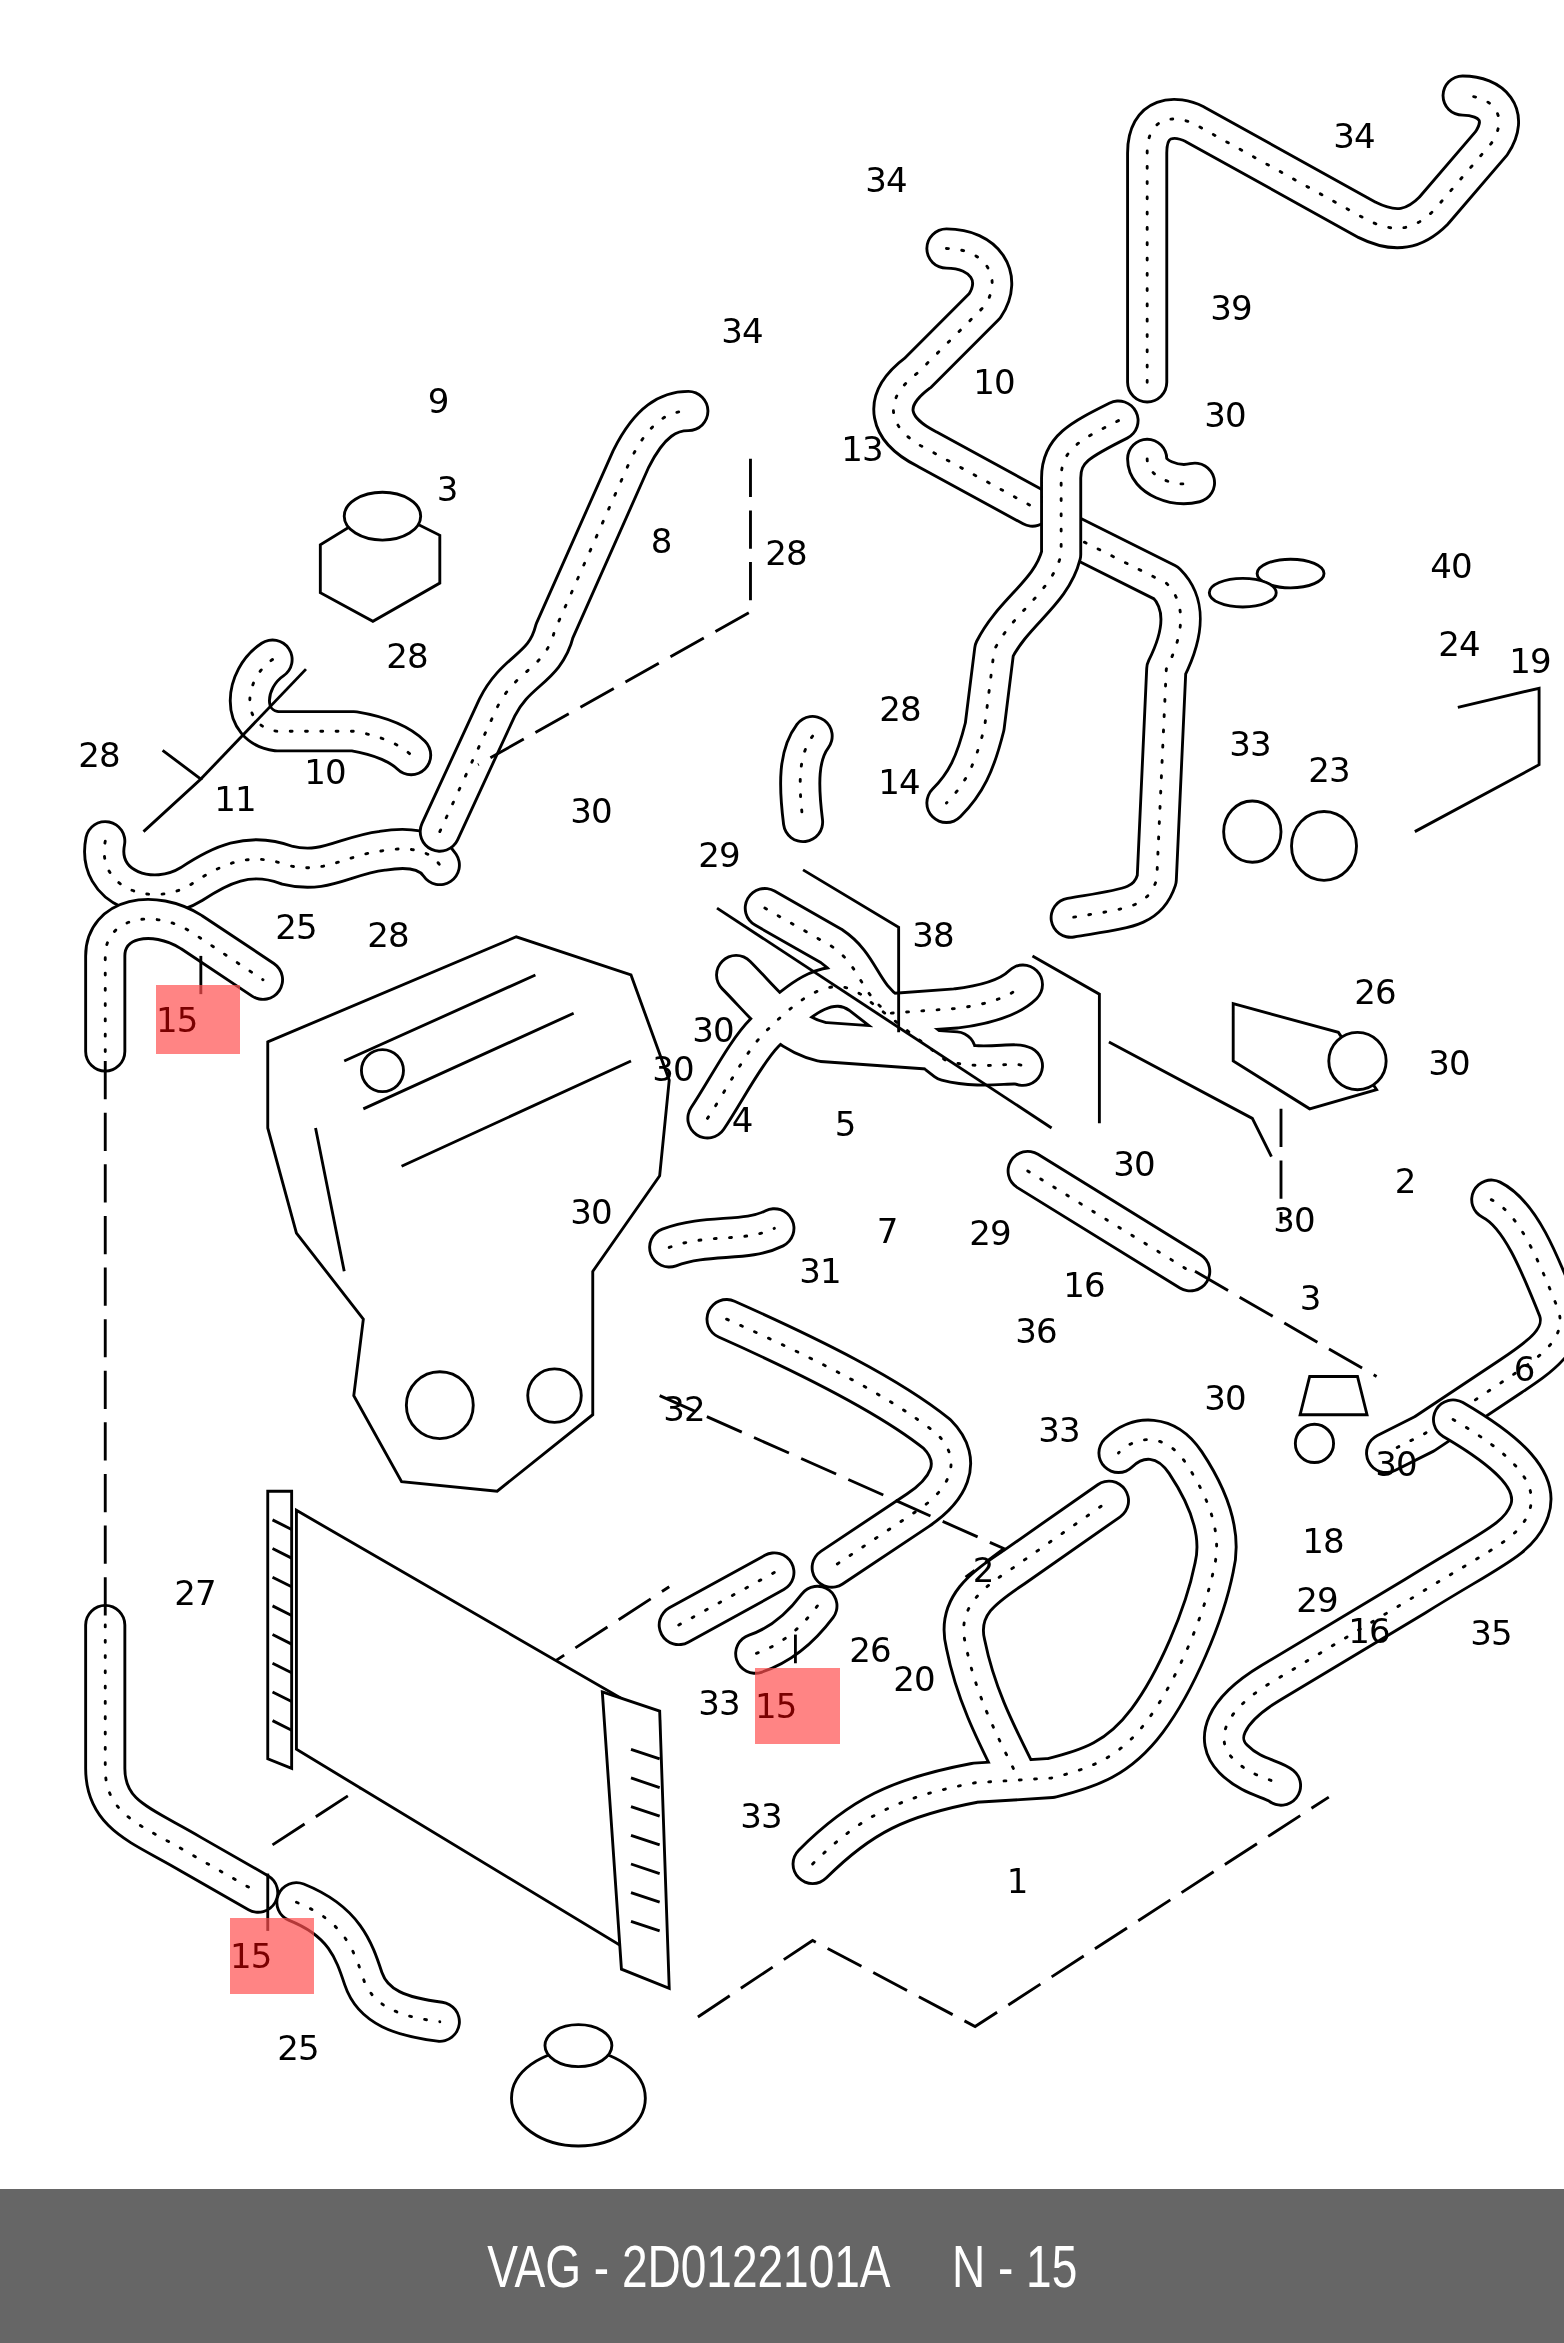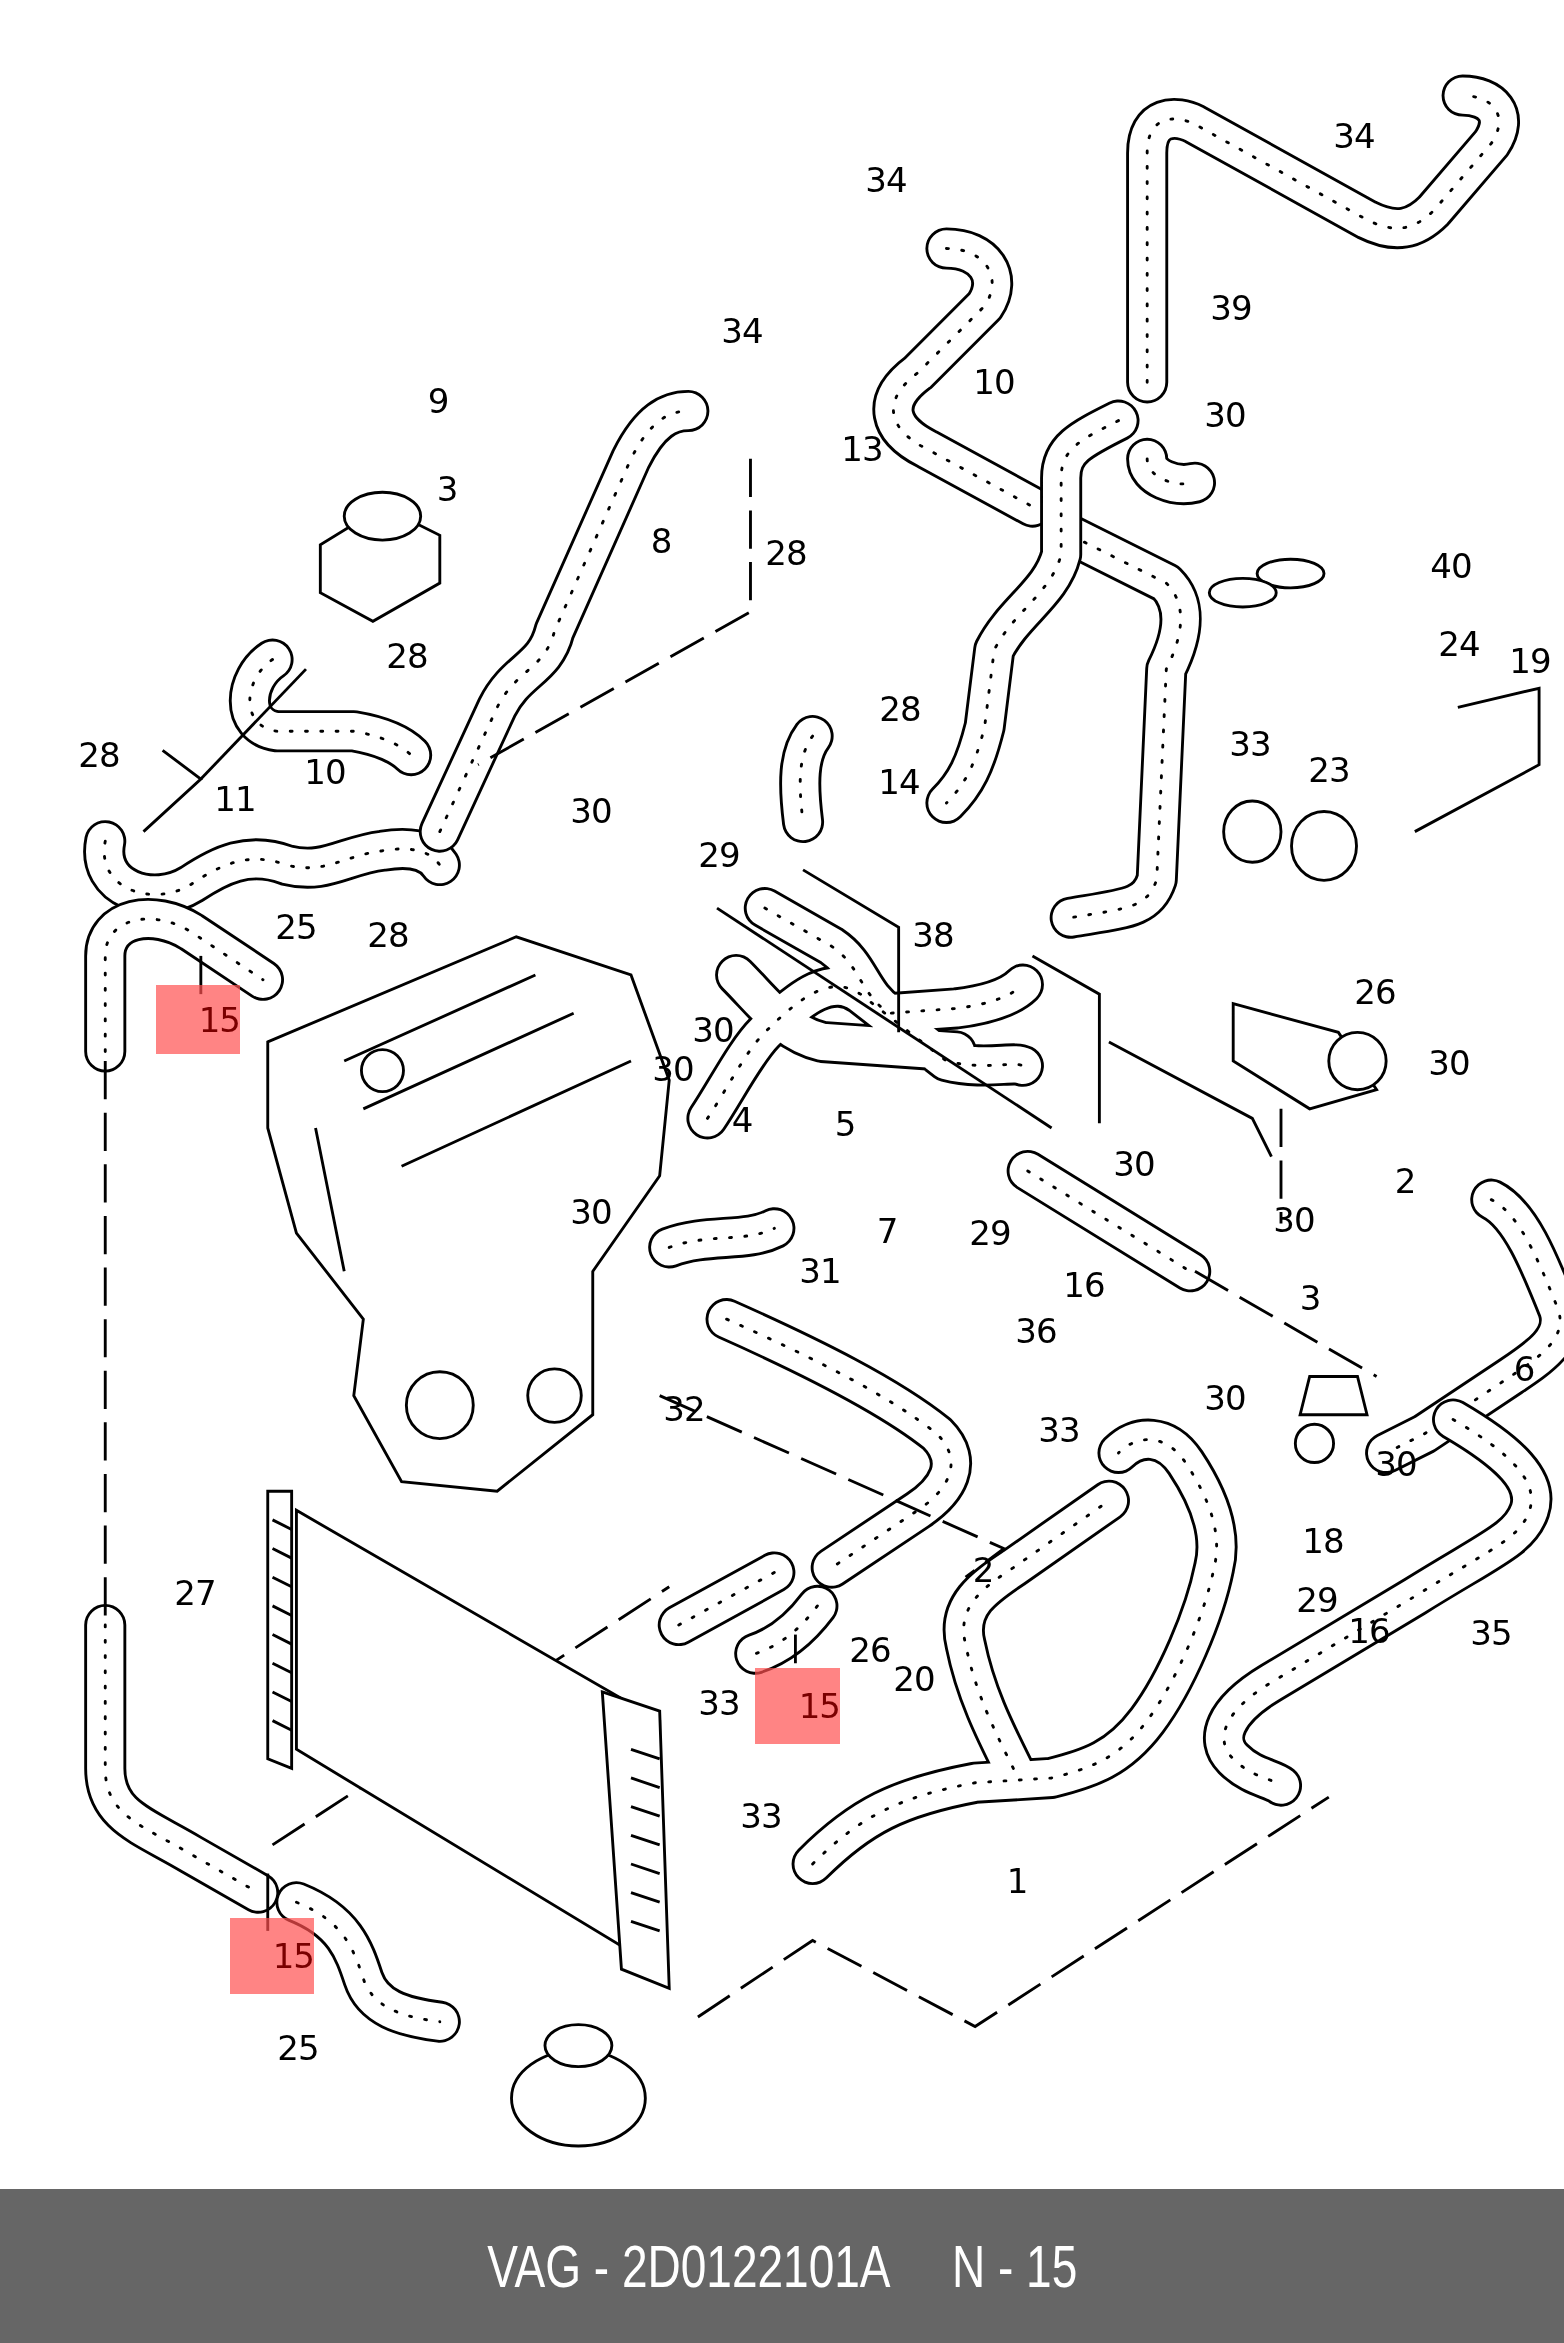--- a/index.html
+++ b/index.html
@@ -1,20 +1,20 @@
 <!DOCTYPE html>
 <html><head>
   <meta charset="utf-8">
   <style>
     html, body { margin: 0; padding: 0; background: #ffffff; }
     body { width: 1565px; height: 2344px; position: relative; overflow: hidden; font-family: "DejaVu Sans", sans-serif; }
     #diagram { position: absolute; left: 0; top: 0; width: 1236px; height: 2189px; background: #ffffff; }
     #diagram svg { position: absolute; left: 0; top: 0; }
     .callout { position: absolute; font-family: "DejaVu Sans", sans-serif; font-size: 34px; color: #000; line-height: 1; transform: translate(-50%, -50%); white-space: nowrap; letter-spacing: -1px; }
-    .highlight { position: absolute; background: rgba(255, 80, 80, 0.7); display: flex; align-items: center; justify-content: flex-end; }
+    .highlight { position: absolute; background: rgba(255, 80, 80, 0.7); display: flex; align-items: center; justify-content: flex-start; }
     .highlight span { font-family: "DejaVu Sans", sans-serif; font-size: 34px; color: #7a0000; letter-spacing: -1px; }
     #footer { position: absolute; left: 0; top: 2189px; width: 1565px; height: 155px; background: #666666; display: flex; align-items: center; justify-content: center; }
     #footer .ft { color: #ffffff; font-family: "Liberation Sans", sans-serif; font-size: 59px; transform: scaleX(0.78); white-space: pre; }
     .hose { fill: none; stroke: #000; stroke-width: 44; stroke-linecap: round; stroke-linejoin: round; }
     .hose-in { fill: none; stroke: #fff; stroke-width: 38; stroke-linecap: round; stroke-linejoin: round; }
     .hose-dots { fill: none; stroke: #000; stroke-width: 3; stroke-dasharray: 2 14; stroke-linecap: round; }
     .ln { fill: none; stroke: #000; stroke-width: 3; }
     .dash { fill: none; stroke: #000; stroke-width: 3; stroke-dasharray: 40 14; }
     .part { fill: #fff; stroke: #000; stroke-width: 3; }
   </style>

